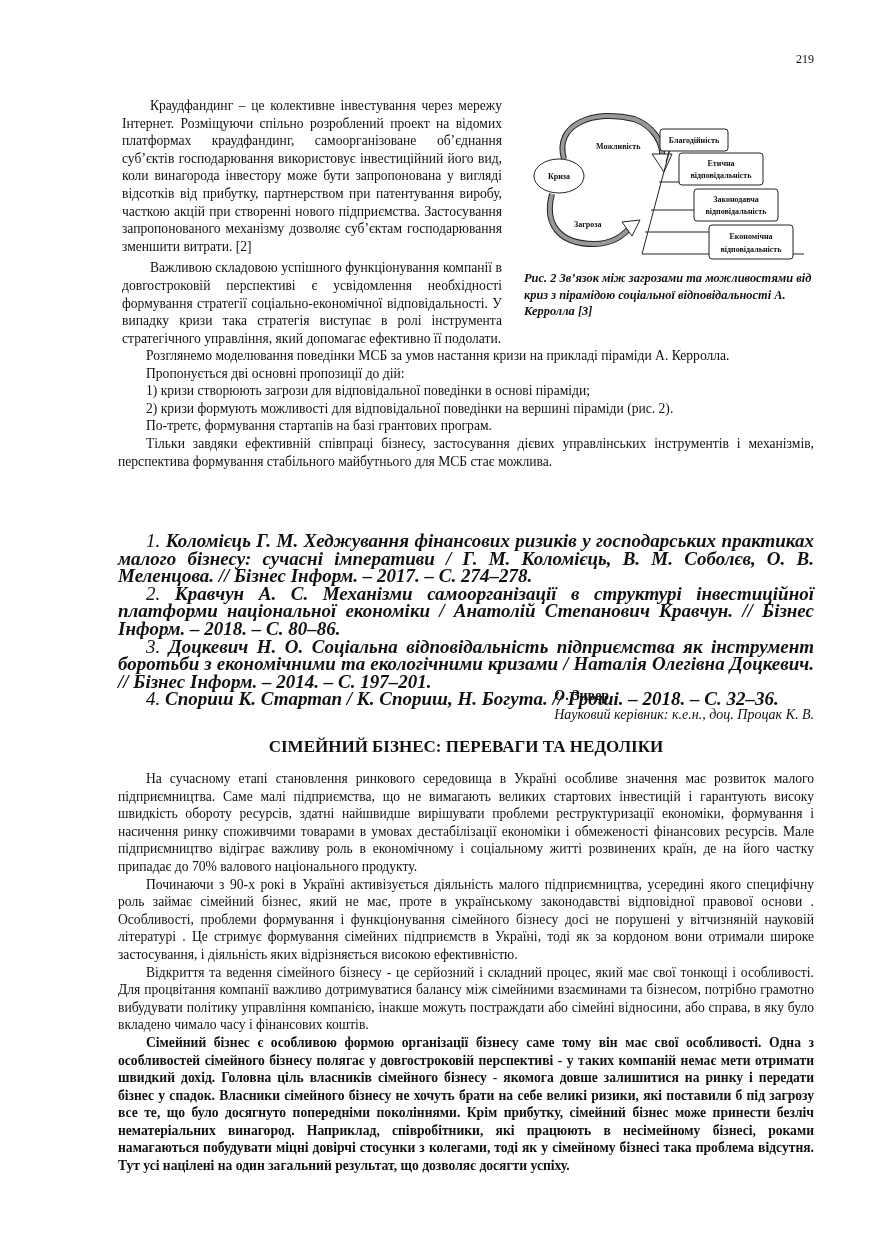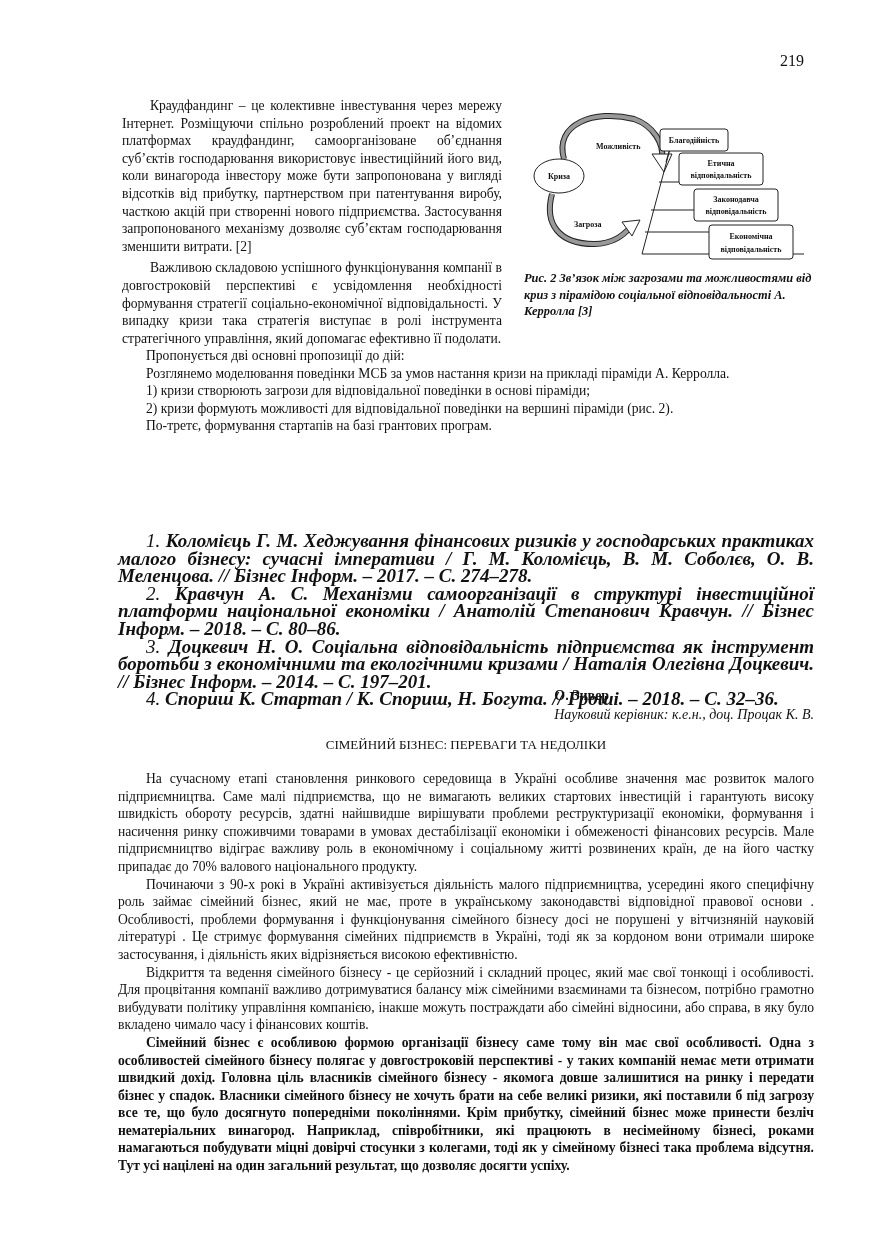--- a/index.html
+++ b/index.html
@@ -1,36 +1,36 @@
 <!DOCTYPE html>
 <html><head>
 <meta charset="utf-8">
 <style>
   html, body { margin: 0; padding: 0; background: #ffffff; }
   body { width: 876px; height: 1240px; position: relative; overflow: hidden;
          font-family: "Liberation Serif", "DejaVu Serif", serif; color: #111; }
-  .page-number { position: absolute; top: 52px; right: 72px; font-size: 16px; }
+  .page-number { position: absolute; top: 52px; right: 62px; font-size: 12px; }
   .col-left { position: absolute; left: 118px; top: 93px; width: 388px;
               font-size: 13.6px; line-height: 17.6px; text-align: justify; }
   .col-left p { margin: 4px; text-indent: 28px; }
   .figure { position: absolute; left: 524px; top: 104px; width: 290px; }
   .figure svg { display: block; }
   .fig-caption { font-style: italic; font-weight: bold; font-size: 12.4px; line-height: 16.5px;
                  margin-top: 6px; }
   .full { position: absolute; left: 118px; width: 696px; font-size: 13.6px; line-height: 17.6px;
           text-align: justify; }
   .full p { margin: 0; text-indent: 28px; }
   .refs { font-style: italic; font-weight: bold; font-size: 19px; line-height: 17.6px; }
   .refs p { margin: 0; text-indent: 28px; }
   .refs .num { font-weight: normal; }
   .author { position: absolute; right: 62px; top: 686px; text-align: left; font-size: 14px; line-height: 19px; }
   .author .name { font-weight: bold; }
   .author .advisor { font-style: italic; }
   .title { position: absolute; left: 118px; width: 696px; top: 737px; text-align: center;
-           font-weight: normal; font-size: 13px; }
+           font-weight: bold; font-size: 17px; }
   .bold-par { font-weight: bold; }
   .fig-text { font-family: "Liberation Serif", serif; font-weight: bold; font-size: 8px; fill: #111; }
 </style>
 </head>
 <body>
 
 <div class="page-number">219</div>
 
 <div class="col-left">
   <p>Краудфандинг – це колективне інвестування через мережу Інтернет. Розміщуючи спільно розроблений проект на відомих платформах краудфандинг, самоорганізоване об’єднання суб’єктів господарювання використовує інвестиційний його вид, коли винагорода інвестору може бути запропонована у вигляді відсотків від прибутку, партнерством при патентування виробу, часткою акцій при створенні нового підприємства. Застосування запропонованого механізму дозволяє суб’єктам господарювання зменшити витрати. [2]</p>
@@ -75,25 +75,26 @@
     <g>
       <rect x="185" y="121" width="84" height="34" rx="3" fill="#fff" stroke="#222"></rect>
       <text class="fig-text" x="227" y="135" text-anchor="middle">Економічна</text>
       <text class="fig-text" x="227" y="148" text-anchor="middle">відповідальність</text>
     </g>
   </svg>
   <div class="fig-caption">Рис. 2 Зв’язок між загрозами та можливостями від криз з пірамідою соціальної відповідальності А. Керролла [3]</div>
 </div>
 
 <div class="full" style="top:347px;">
+  <p>Розглянемо моделювання поведінки МСБ за умов настання кризи на прикладі піраміди А. Керролла.</p>
   <p>Пропонується дві основні пропозиції до дій:</p>
-  <p>Розглянемо моделювання поведінки МСБ за умов настання кризи на прикладі піраміди А. Керролла.</p>
   <p>1) кризи створюють загрози для відповідальної поведінки в основі піраміди;</p>
   <p>2) кризи формують можливості для відповідальної поведінки на вершині піраміди (рис. 2).</p>
   <p>По-третє, формування стартапів на базі грантових програм.</p>
+  <p>Тільки завдяки ефективній співпраці бізнесу, застосування дієвих управлінських інструментів і механізмів, перспектива формування стабільного майбутнього для МСБ стає можлива.</p>
 </div>
 
 <div class="full refs" style="top:532px;">
   <p><span class="num">1.</span> <span>Коломієць Г. М. Хеджування фінансових ризиків у господарських практиках малого бізнесу: сучасні імперативи / Г. М. Коломієць, В. М. Соболєв, О. В. Меленцова. // Бізнес Інформ. – 2017. – С. 274–278.</span></p>
   <p><span class="num">2.</span> <span>Кравчун А. С. Механізми самоорганізації в структурі інвестиційної платформи національної економіки / Анатолій Степанович Кравчун. // Бізнес Інформ. – 2018. – С. 80–86.</span></p>
   <p><span class="num">3.</span> <span>Доцкевич Н. О. Соціальна відповідальність підприємства як інструмент боротьби з економічними та екологічними кризами / Наталія Олегівна Доцкевич. // Бізнес Інформ. – 2014. – С. 197–201.</span></p>
   <p><span class="num">4.</span> <span>Спориш К. Стартап / К. Спориш, Н. Богута. // Гроші. – 2018. – С. 32–36.</span></p>
 </div>
 
 <div class="author">

